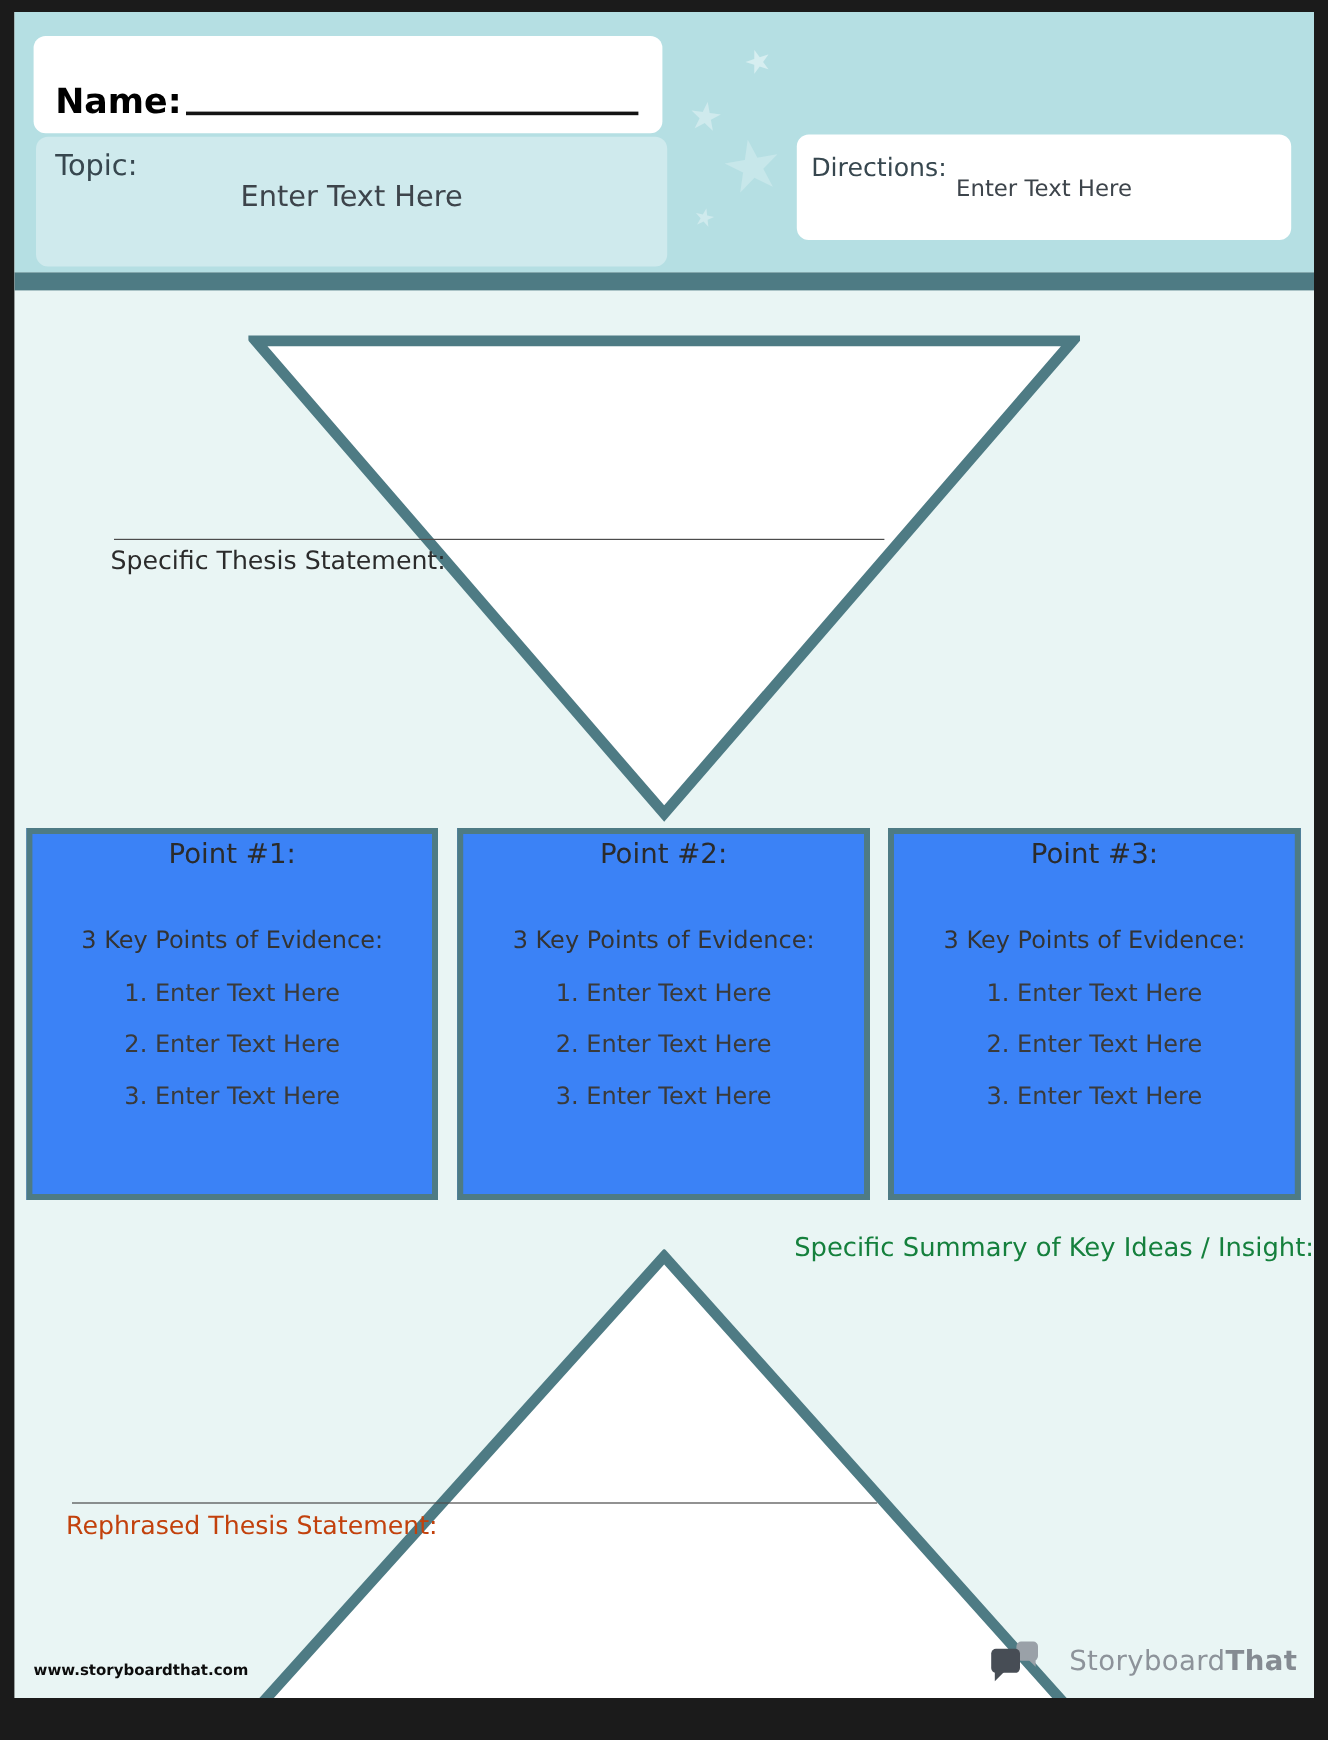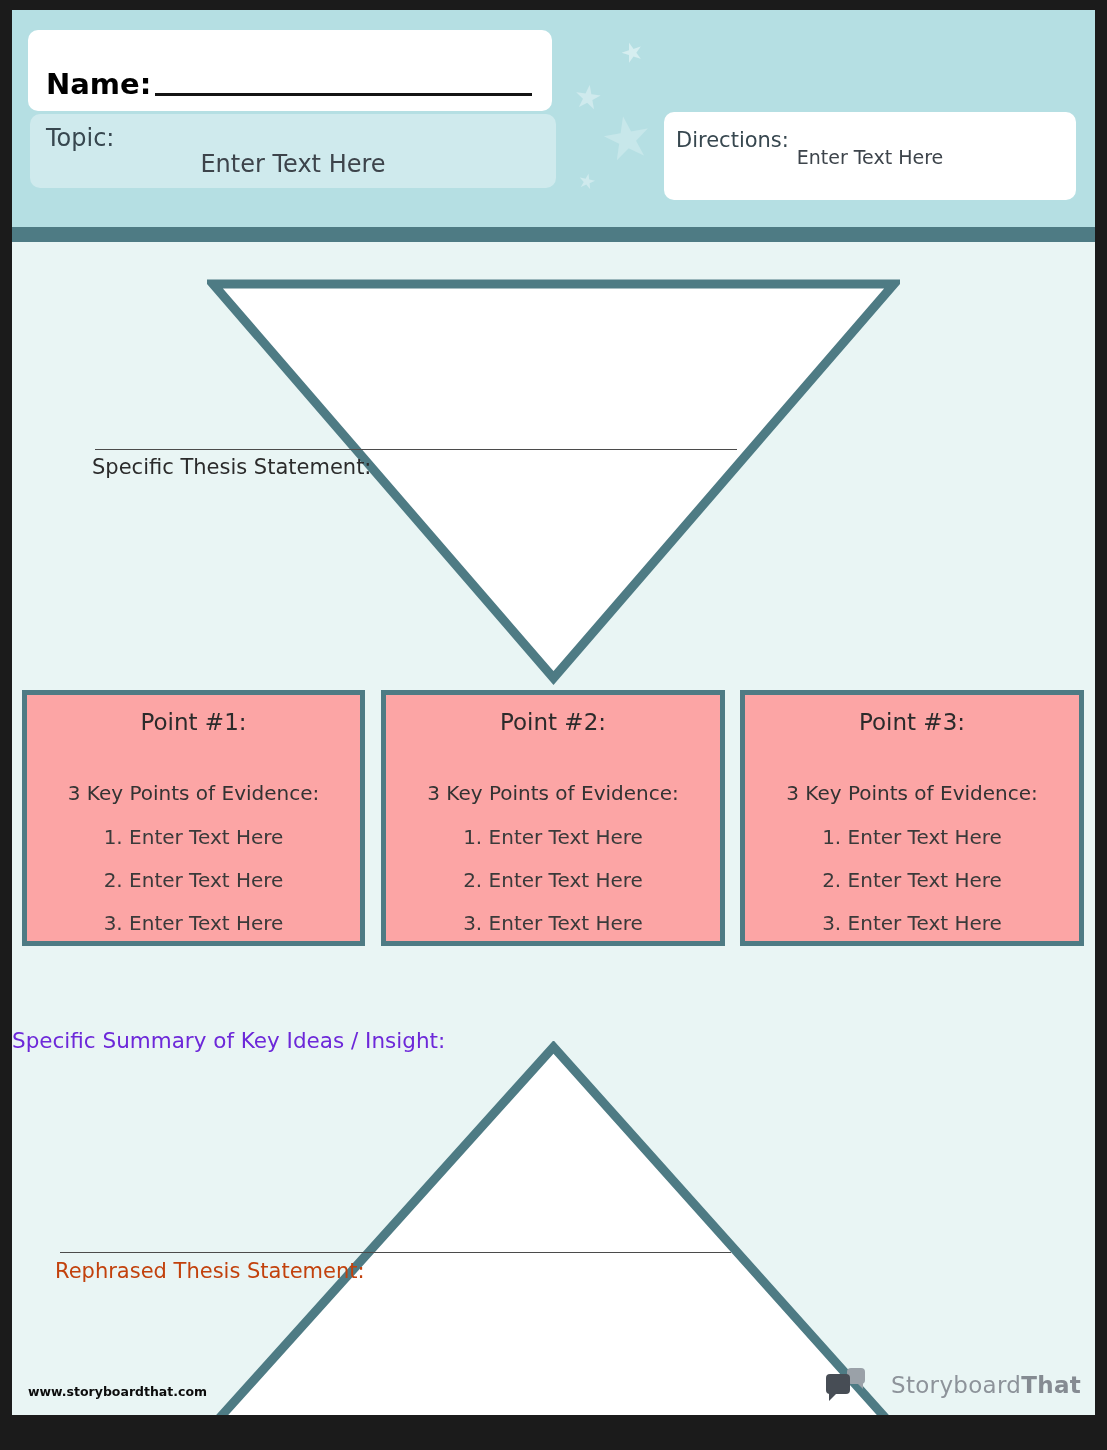--- a/index.html
+++ b/index.html
@@ -45,21 +45,21 @@
     line-height: 1;
   }
   .name-line {
     flex: 1;
     border-bottom: 3px solid #141414;
     margin: 0 4px 3px 4px;
     height: 10px;
   }
   .topic-box {
     position: absolute; left: 18px; top: 104px;
-    width: 526px; height: 74px;
+    width: 526px; height: 108px;
     background: #cfeaed; border-radius: 10px;
     padding: 10px 16px;
   }
   .topic-label { font-size: 24px; color: #37474f; }
   .topic-value {
     position: absolute; left: 0; right: 0; top: 36px;
     text-align: center; font-size: 24px; color: #3d444b;
   }
   .directions-box {
     position: absolute; left: 652px; top: 102px;
@@ -94,36 +94,36 @@
     position: absolute; left: 83px; top: 439px;
     width: 642px; height: 0;
     border-top: 1px solid #4b4b4b;
   }
   .thesis-label {
     position: absolute; left: 80px; top: 445px;
     font-size: 21px; color: #2b2b2b;
   }
   
   .pbox {
-    position: absolute; top: 680px; height: 256px;
-    background: #fca5a5;
+    position: absolute; top: 680px; height: 310px;
+    background: #3b82f6;
     border: 5px solid #4e7b84;
     text-align: center;
-    padding-top: 14px;
+    padding-top: 4px;
   }
   .pbox-1 { left: 10px;  width: 343px; }
   .pbox-2 { left: 369px; width: 344px; }
   .pbox-3 { left: 728px; width: 344px; }
   .pbox-title { font-size: 23px; color: #2b2b2b; margin-bottom: 46px; }
   .pbox-evidence { font-size: 20px; color: #333333; margin-bottom: 20px; }
   .pbox-item { font-size: 20px; color: #3a3a3a; margin-bottom: 19px; }
   
   .summary-label {
     position: absolute; left: 0; top: 1018px; width: 100%;
-    text-align: left; font-size: 21.5px; color: #6d28d9;
+    text-align: right; font-size: 21.5px; color: #15803d;
   }
   .rephrased-line {
     position: absolute; left: 48px; top: 1242px;
     width: 671px; height: 0;
     border-top: 1px solid #4b4b4b;
   }
   .rephrased-label {
     position: absolute; left: 43px; top: 1249px;
     font-size: 21px; color: #c2410c;
   }

